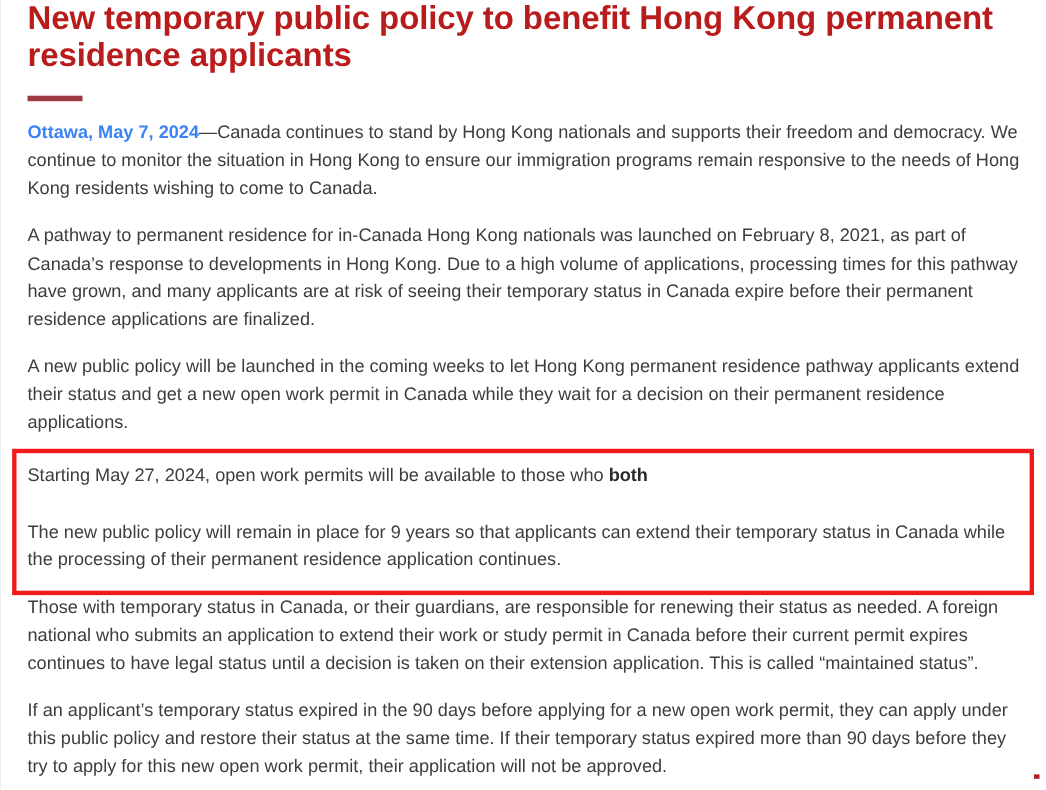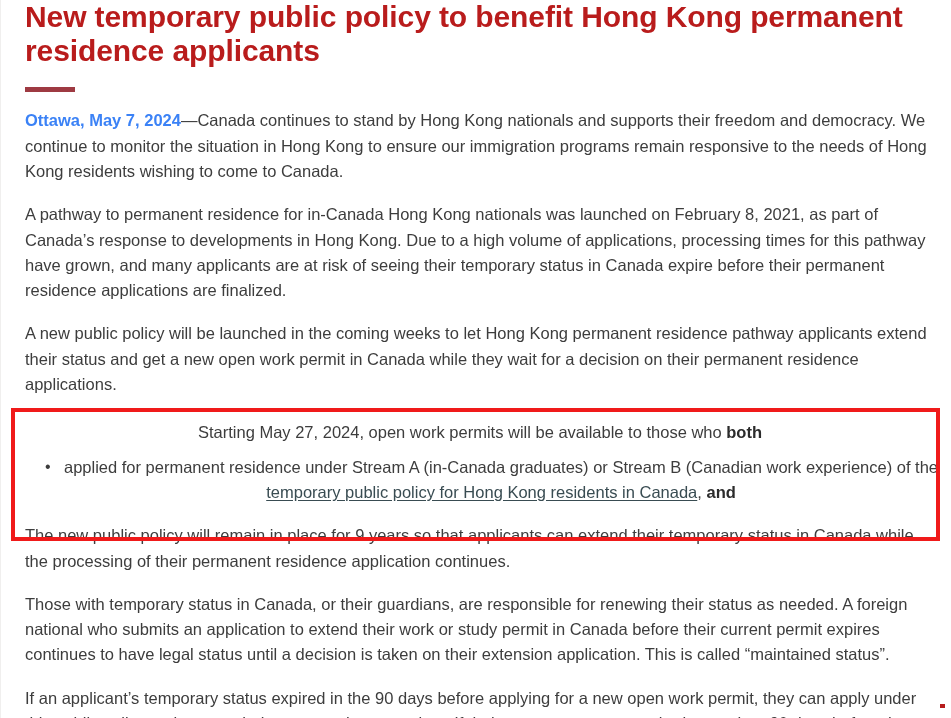--- a/index.html
+++ b/index.html
@@ -77,21 +77,20 @@
     height: 133px;
     border: 4px solid #f01a1a;
     box-sizing: border-box;
     pointer-events: none;
     z-index: 5;
   }
   .callout-content {
     position: relative;
     z-index: 1;
     padding-top: 5px;
-    text-align: center;
   }
   .callout-content p.body-text { margin-bottom: 9px; }
 
   ul.bullets {
     margin: 0;
     padding: 0 0 0 20px;
     list-style: none;
   }
   ul.bullets li {
     position: relative;
@@ -149,23 +148,20 @@
 
   <div class="callout-wrap">
     <div class="callout-box"></div>
     <div class="callout-content">
 
       <p class="body-text">
         <span>Starting May 27, 2024, open work permits will be available to those who </span><strong class="bold">both</strong>
       </p>
 
       <ul class="bullets">
-        <li>
-          <span>applied for permanent residence under Stream A (in-Canada graduates) or Stream B (Canadian work experience) of the </span><a class="inline-link" href="#">temporary public policy for Hong Kong residents in Canada</a><span>, </span><strong class="bold">and</strong>
-        </li>
       </ul>
 
     </div>
   </div>
 
   <div class="spacer-after-callout"></div>
 
   <p class="body-text">The new public policy will remain in place for 9 years so that applicants can extend their temporary status in Canada while the processing of their permanent residence application continues.</p>
 
   <p class="body-text">Those with temporary status in Canada, or their guardians, are responsible for renewing their status as needed. A foreign national who submits an application to extend their work or study permit in Canada before their current permit expires continues to have legal status until a decision is taken on their extension application. This is called “maintained status”.</p>

